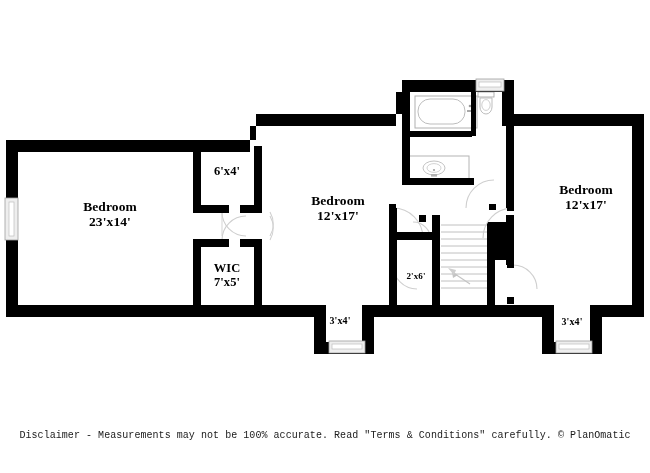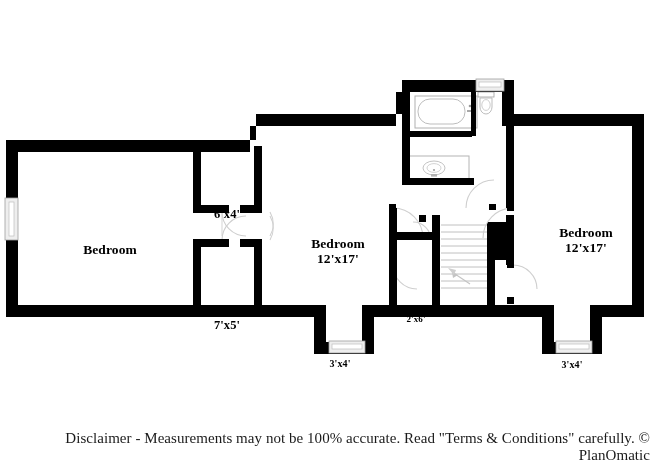--- a/index.html
+++ b/index.html
@@ -29,40 +29,39 @@
   }
   .room-label {
     position: absolute;
     text-align: center;
     font-family: "Liberation Serif", "DejaVu Serif", serif;
     font-weight: bold;
     color: #000000;
     line-height: 1.08;
     white-space: nowrap;
     letter-spacing: 0.1px;
-    margin-top: 43px;
   }
   .room-label .rl-name {
     display: block;
   }
   .room-label .rl-dims {
     display: block;
   }
   .lbl-big { font-size: 13.5px; }
   .lbl-mid { font-size: 12.5px; }
   .lbl-sm  { font-size: 10px; }
   .lbl-xs  { font-size: 9px; }
   #disclaimer {
     position: absolute;
     left: 0;
     top: 430px;
     width: 650px;
-    text-align: right;
-    font-family: Liberation Serif, serif;
-    font-size: 15px;
+    text-align: center;
+    font-family: Liberation Mono, monospace;
+    font-size: 10px;
     color: #1a1a1a;
     letter-spacing: 0.05px;
   }
 </style>
 </head>
 <body>
 
 <div id="plan-root">
 
   <svg id="floorplan-svg" viewBox="0 0 650 473">
@@ -212,20 +211,21 @@
       <g>
         <rect x="556" y="341" width="36" height="12" fill="#eeeeee" stroke="#9f9f9f" stroke-width="0.8"></rect>
         <rect x="559" y="344" width="30" height="5" fill="#ffffff" stroke="#bdbdbd" stroke-width="0.7"></rect>
       </g>
     </g>
 
   </svg>
 
   <div class="room-label lbl-big" style="left:0px; top:200px; width:220px;">
     <span class="rl-name">Bedroom</span>
+    <span class="rl-dims">23'x14'</span>
   </div>
 
   <div class="room-label lbl-mid" style="left:182px; top:165px; width:90px;">
     <span class="rl-dims">6'x4'</span>
   </div>
 
   <div class="room-label lbl-mid" style="left:182px; top:262px; width:90px;">
     <span class="rl-name">WIC</span>
     <span class="rl-dims">7'x5'</span>
   </div>

